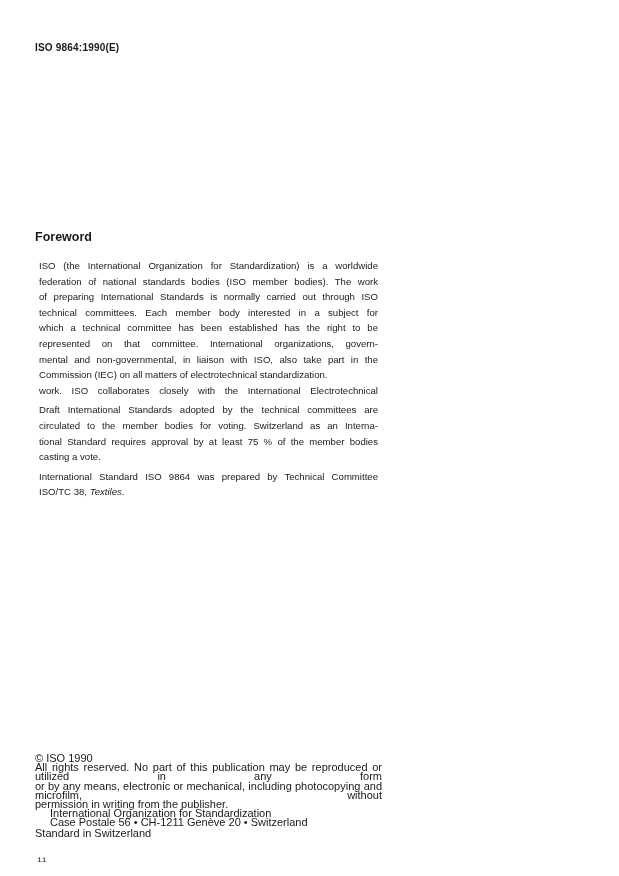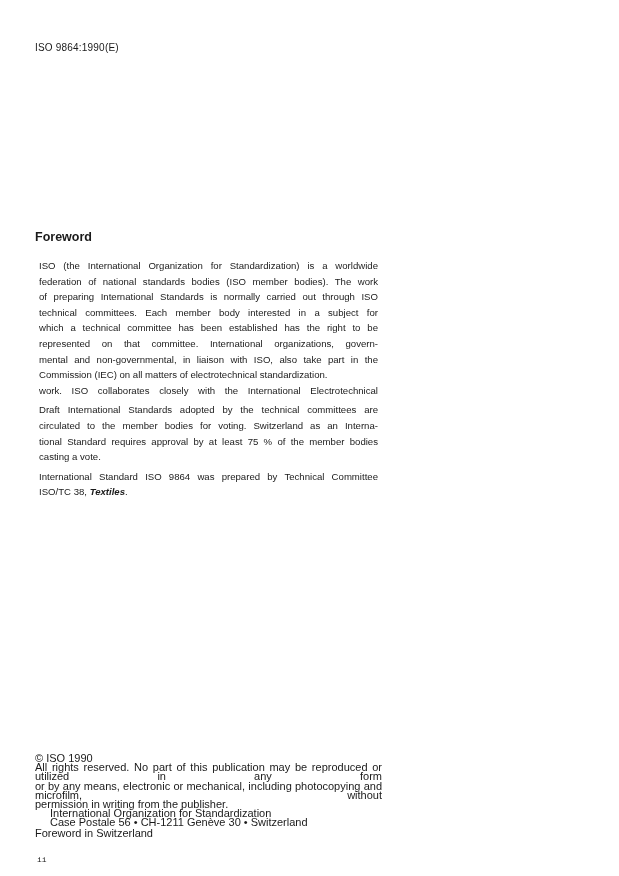--- a/index.html
+++ b/index.html
@@ -13,21 +13,21 @@
       position: relative;
       overflow: hidden;
       font-family: "Liberation Sans", "DejaVu Sans", sans-serif;
       color: #1a1a1a;
     }
     .doc-id {
       position: absolute;
       left: 35px;
       top: 42px;
       font-size: 10px;
-      font-weight: normal;
+      font-weight: bold;
       letter-spacing: 0.2px;
       text-align: right;
     }
     .section-title {
       position: absolute;
       left: 35px;
       top: 230px;
       font-size: 12.5px;
       font-weight: bold;
       margin: 0;
@@ -47,21 +47,21 @@
     }
     .body-text p.line {
       margin: 4px;
       text-align: justify;
       text-align-last: justify;
     }
     .body-text p.last {
       text-align-last: left;
     }
     .para { margin-bottom: 8px; }
-    .italic { font-style: italic; font-weight: bold; }
+    .italic { font-style: italic; }
     .footer {
       position: absolute;
       left: 35px;
       top: 754px;
       width: 347px;
       font-size: 11px;
       line-height: 9.2px;
     }
     .footer .line-just {
       text-align: justify;
@@ -109,17 +109,17 @@
     <p class="line last"><span>ISO/TC 38, </span><span class="italic">Textiles</span><span>.</span></p>
   </div>
 </div>
 
 <div class="footer">
   <p class="line">© ISO 1990</p>
   <p class="line-just">All rights reserved. No part of this publication may be reproduced or utilized in any form</p>
   <p class="line-just">or by any means, electronic or mechanical, including photocopying and microfilm, without</p>
   <p class="line">permission in writing from the publisher.</p>
   <p class="line indent">International Organization for Standardization</p>
-  <p class="line indent">Case Postale 56 • CH-1211 Genève 30 • Switzerland</p>
-  <p class="line printed">Foreword in Switzerland</p>
+  <p class="line indent">Case Postale 56 • CH-1211 Genève 20 • Switzerland</p>
+  <p class="line printed">Standard in Switzerland</p>
 </div>
 
 <div class="page-number">ii</div>
 
 </body></html>

